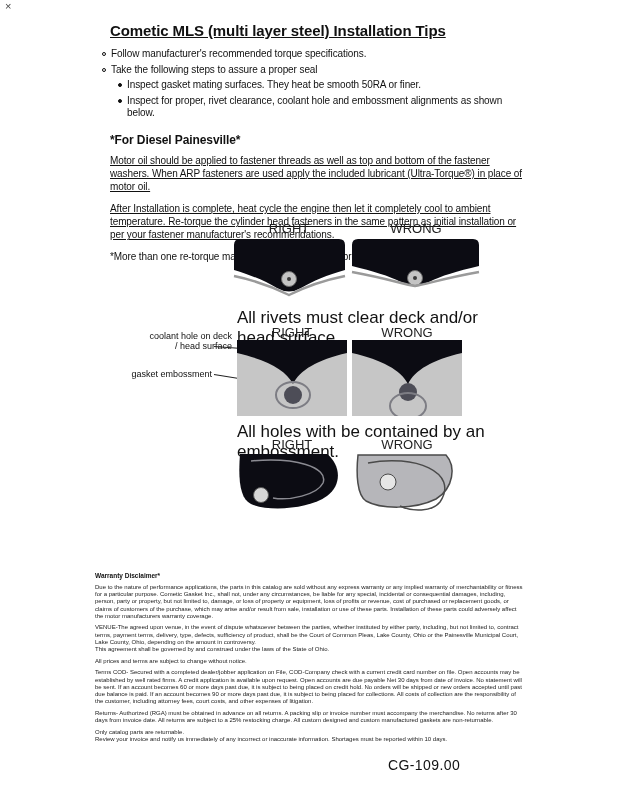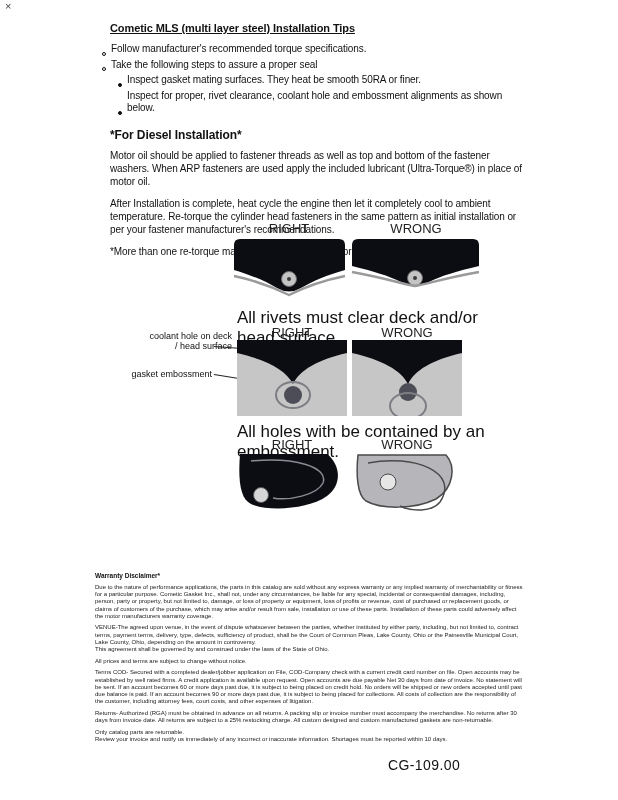--- a/index.html
+++ b/index.html
@@ -6,27 +6,27 @@
   html,body { background:#ffffff; }
   .page {
     position:relative; width:618px; height:800px; margin:0 auto;
     background:#ffffff; color:#111;
     font-family:"Liberation Sans", sans-serif;
     overflow:hidden;
   }
   .close-x { position:absolute; left:5px; top:0px; font-size:11px; color:#444; }
 
   .content { position:absolute; left:95px; top:22px; width:432px; letter-spacing:-0.1px; }
-  .title { font-size:11px; font-weight:bold; text-decoration:underline; margin:0 0 9px 15px; }
-  .bullet { display:flex; align-items:flex-end; margin:0 0 3px 7px; font-size:10px; line-height:1.25; }
+  .title { font-size:15px; font-weight:bold; text-decoration:underline; margin:0 0 9px 15px; }
+  .bullet { display:flex; align-items:flex-start; margin:0 0 3px 7px; font-size:10px; line-height:1.25; }
   .bullet .mark { flex:none; width:4px; height:4px; border:1px solid #111; border-radius:50%; margin:4px 5px 0 0; }
   .bullet.sub { margin-left:23px; }
   .bullet.sub .mark { background:#111; }
   .diesel-heading { font-size:12px; font-weight:bold; margin:13px 0 7px 15px; }
-  .para { font-size:10px; line-height:1.32; margin:0 0 9px 15px; }
+  .para { font-size:10px; line-height:1.32; margin:0 0 9px 15px;text-decoration:underline; }
   .note { font-size:10px; margin-left:15px; }
 
   .diagram-section { position:absolute; left:0; top:219px; width:500px; height:340px;padding-left:11px; }
   .diagram-section > * { position:absolute; }
   .col-label { font-size:13px; width:70px; text-align:center; color:#222; }
   .caption { font-size:17px; color:#111; }
   .callout { font-size:9px; text-align:right; line-height:1.15; color:#111; }
   .pointer-line { height:0; border-top:1px solid #222; transform-origin:left center; }
 
   .warranty { position:absolute; left:95px; top:572px; width:430px; }
@@ -55,21 +55,21 @@
     </div>
     <div class="bullet sub">
       <span class="mark"></span>
       <span>Inspect gasket mating surfaces.  They heat be smooth 50RA or finer.</span>
     </div>
     <div class="bullet sub">
       <span class="mark"></span>
       <span>Inspect for proper, rivet clearance, coolant hole and embossment alignments as shown below.</span>
     </div>
 
-    <h2 class="diesel-heading">*For Diesel Installation*</h2>
+    <h2 class="diesel-heading">*For Diesel Painesville*</h2>
     <p class="para">Motor oil should be applied to fastener threads as well as top and bottom of the fastener washers. When ARP fasteners are used apply the included lubricant (Ultra-Torque®) in place of motor oil.</p>
     <p class="para">After Installation is complete, heat cycle the engine then let it completely cool to ambient temperature. Re-torque the cylinder head fasteners in the same pattern as initial installation or per your fastener manufacturer's recommendations.</p>
     <p class="note">*More than one re-torque may be required to achieve proper fastener stretch*</p>
   </div>
 
   <div class="diagram-section">
 
     <div class="col-label" style="left:254px; top:2px;">RIGHT</div>
     <div class="col-label" style="left:381px; top:2px;">WRONG</div>
 

